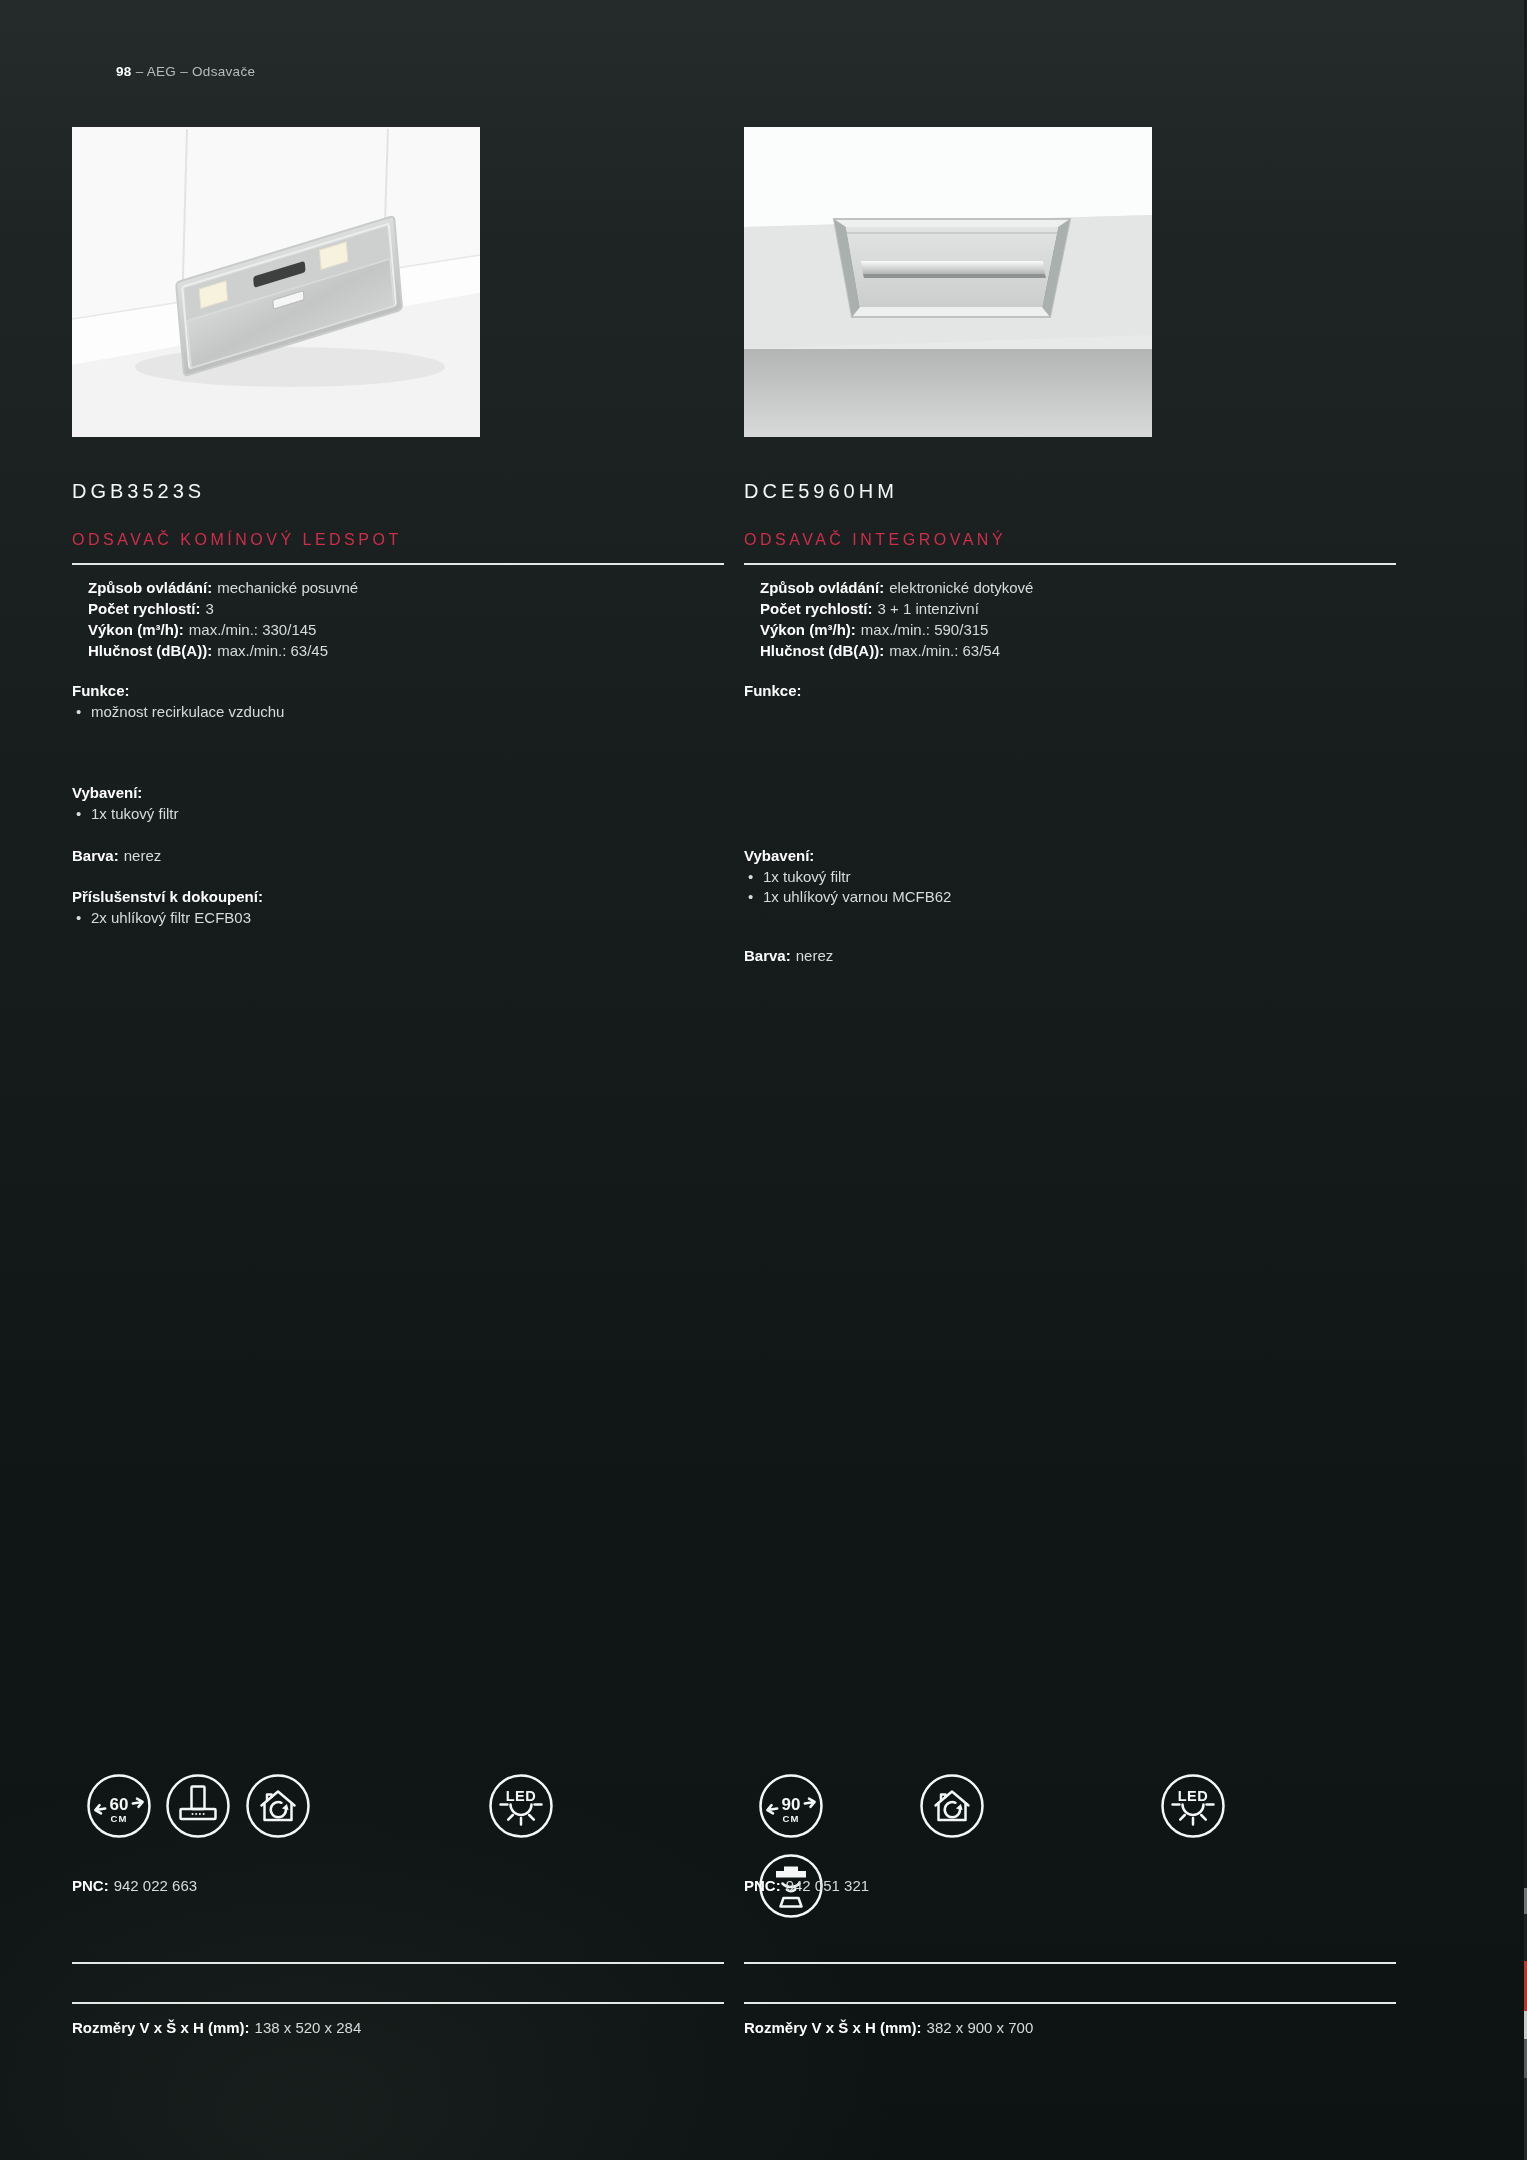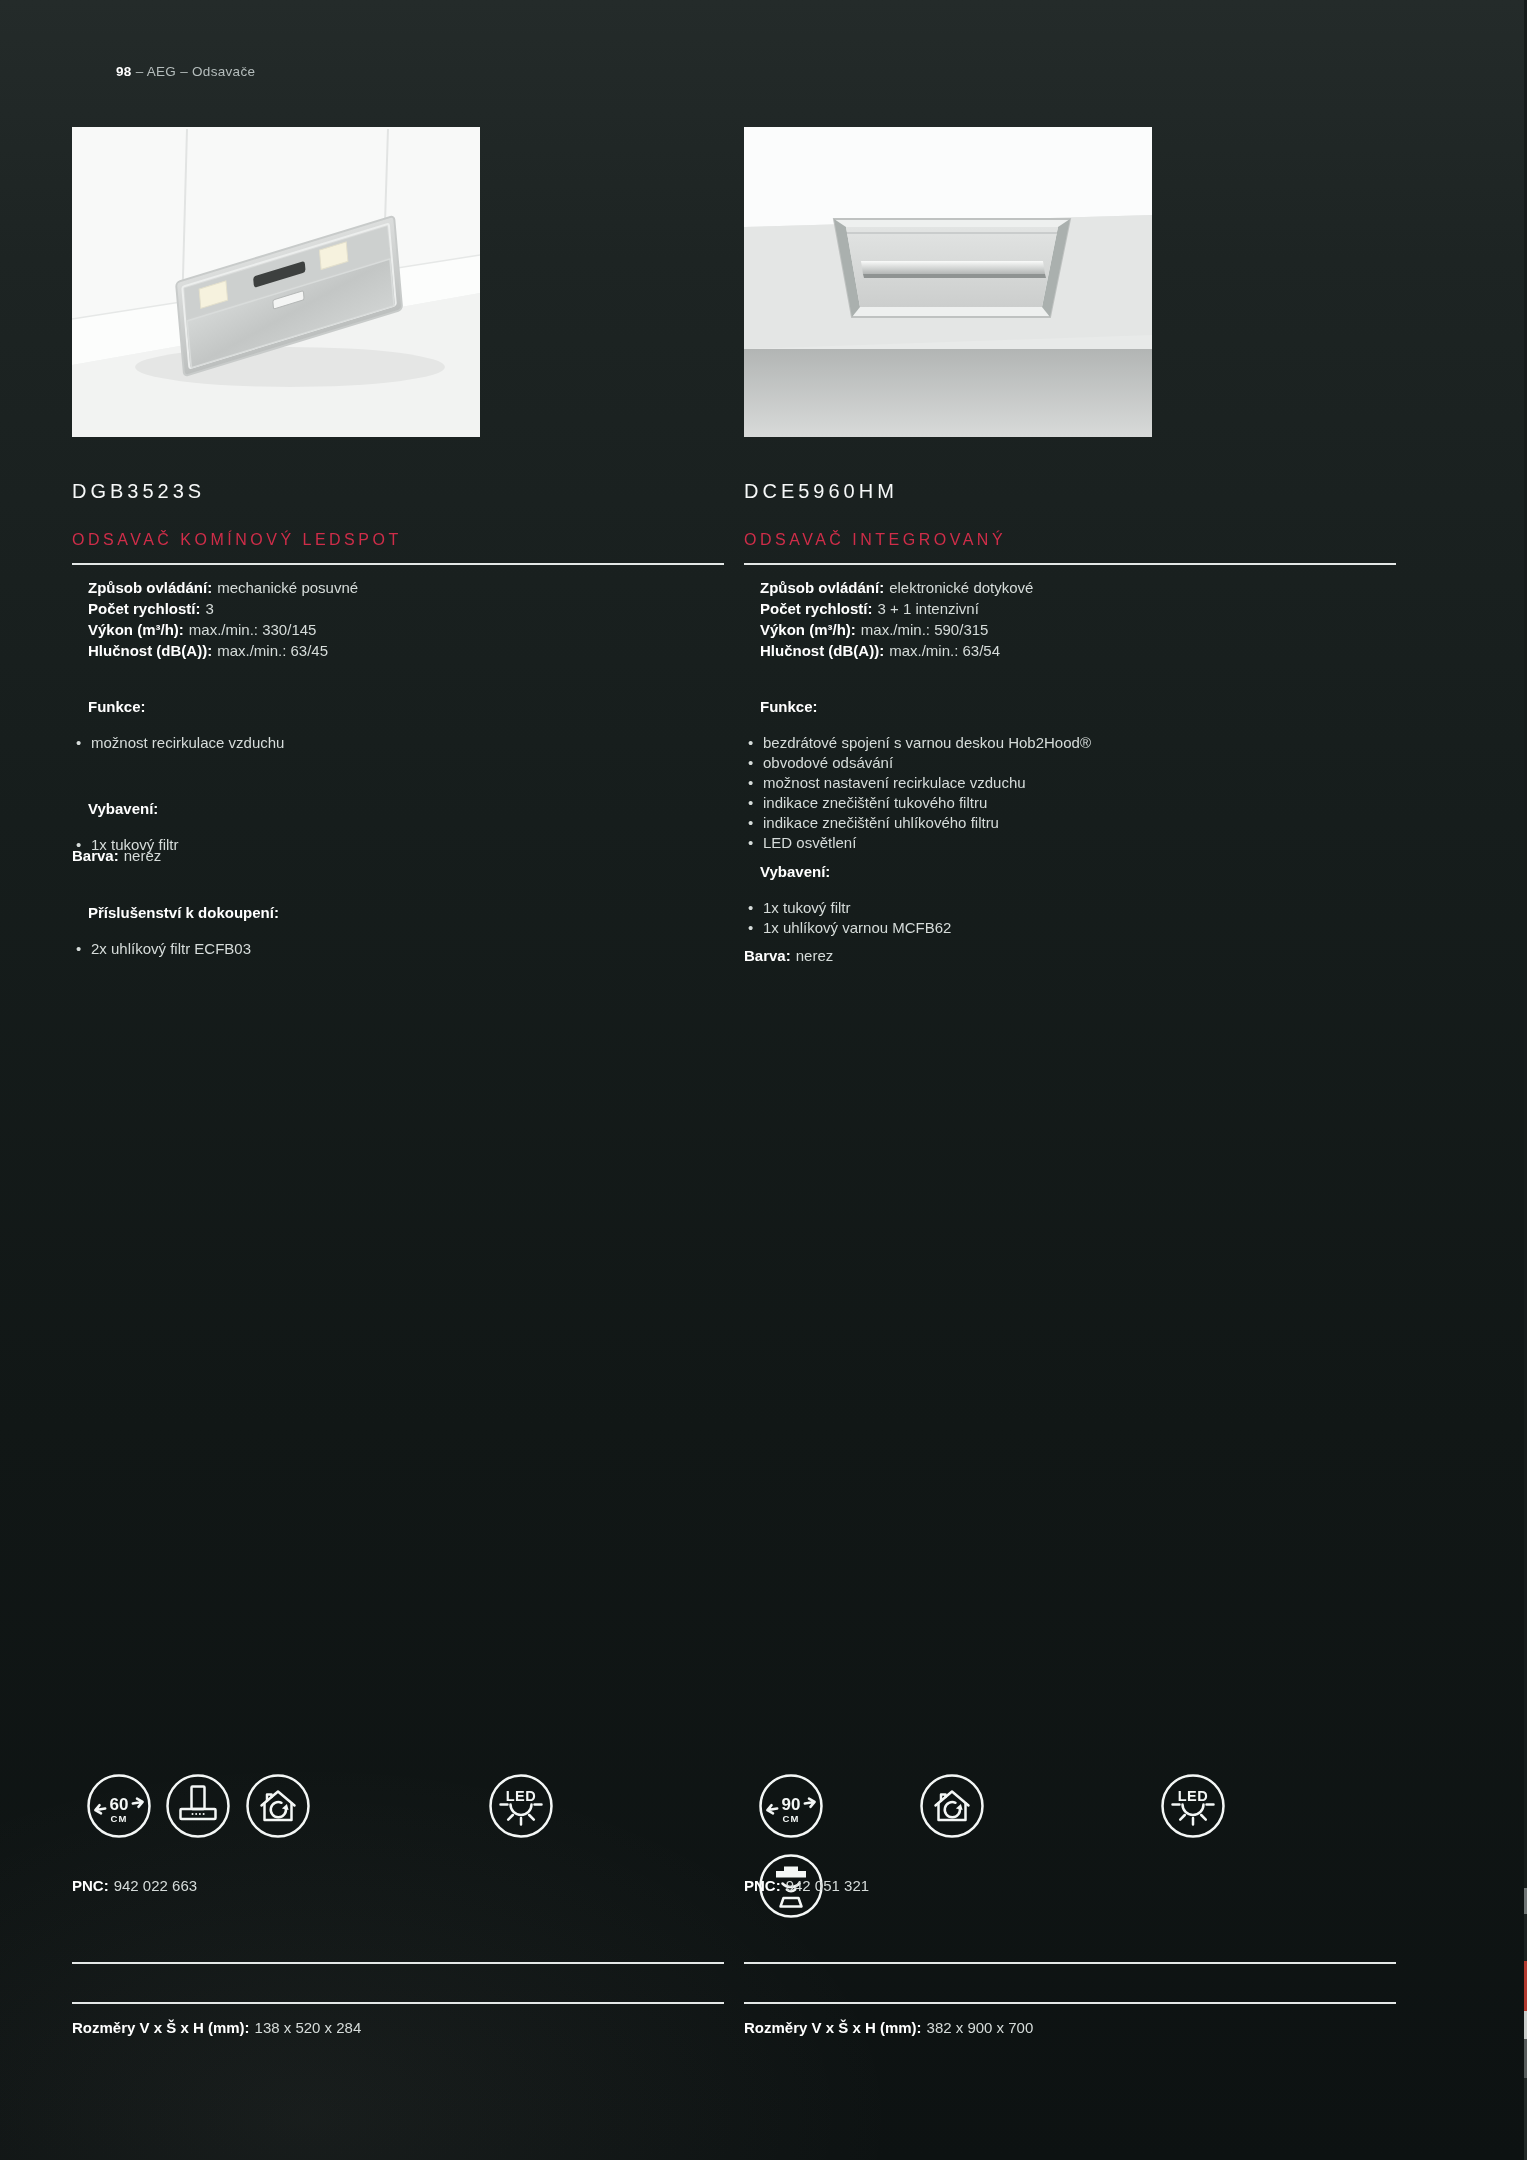--- a/index.html
+++ b/index.html
@@ -27,21 +27,21 @@
   .model{position:absolute;left:0;top:480px;font-size:20px;font-weight:500;letter-spacing:4px;color:#f6f8f8;}
   .subtitle{position:absolute;left:0;top:521px;font-size:16px;font-weight:500;letter-spacing:3.5px;color:var(--accent);margin-top:10px;}
   .rule{position:absolute;left:0;width:652px;height:2px;background:var(--rule);}
   .rule.r-title{top:563px;}
   .rule.r-pnc-top{top:1962px;}
   .rule.r-pnc-bottom{top:2002px;}
   .specs{position:absolute;left:16px;top:577px;font-size:15px;line-height:21px;}
   .lbl{font-weight:bold;color:#ffffff;margin-right:5px;}
   .val{color:var(--muted);}
   .section{position:absolute;left:0;font-size:15px;line-height:21px;}
-  .section h4{margin:16px;font-size:15px;font-weight:bold;color:#fff;line-height:21px;}
+  .section h4{margin:0;font-size:15px;font-weight:bold;color:#fff;line-height:21px;}
   .section ul{margin:1px 0 0 0;padding:0;list-style:none;}
   .section li{position:relative;padding-left:19px;line-height:20px;color:var(--muted);}
   .section li::before{content:"•";position:absolute;left:4px;color:var(--muted);}
   .icons{position:absolute;left:14px;top:1773px;width:652px;height:150px;text-align:right;}
   .icon{position:absolute;width:66px;height:66px;}
   .icon svg{display:block;width:66px;height:66px;}
   .icon .stroke{fill:none;stroke:#f4f7f6;stroke-width:2.5;stroke-linecap:round;stroke-linejoin:round;}
   .icon .fill{fill:#f4f7f6;stroke:none;}
   .icon text{fill:#f4f7f6;font-family:"Liberation Sans",sans-serif;font-weight:bold;}
   .bottom-line{position:absolute;left:0;font-size:15px;line-height:20px;}
@@ -230,28 +230,20 @@
 
   <div class="specs">
     <div><span class="lbl">Způsob ovládání:</span><span class="val">elektronické dotykové</span></div>
     <div><span class="lbl">Počet rychlostí:</span><span class="val">3 + 1 intenzivní</span></div>
     <div><span class="lbl">Výkon (m³/h):</span><span class="val">max./min.: 590/315</span></div>
     <div><span class="lbl">Hlučnost (dB(A)):</span><span class="val">max./min.: 63/54</span></div>
   </div>
 
   <div class="section" style="top:680px;">
     <h4>Funkce:</h4>
-    <ul>
-      <li>bezdrátové spojení s varnou deskou Hob2Hood®</li>
-      <li>obvodové odsávání</li>
-      <li>možnost nastavení recirkulace vzduchu</li>
-      <li>indikace znečištění tukového filtru</li>
-      <li>indikace znečištění uhlíkového filtru</li>
-      <li>LED osvětlení</li>
-    </ul>
   </div>
 
   <div class="section" style="top:845px;">
     <h4>Vybavení:</h4>
     <ul>
       <li>1x tukový filtr</li>
       <li>1x uhlíkový varnou MCFB62</li>
     </ul>
   </div>
 

